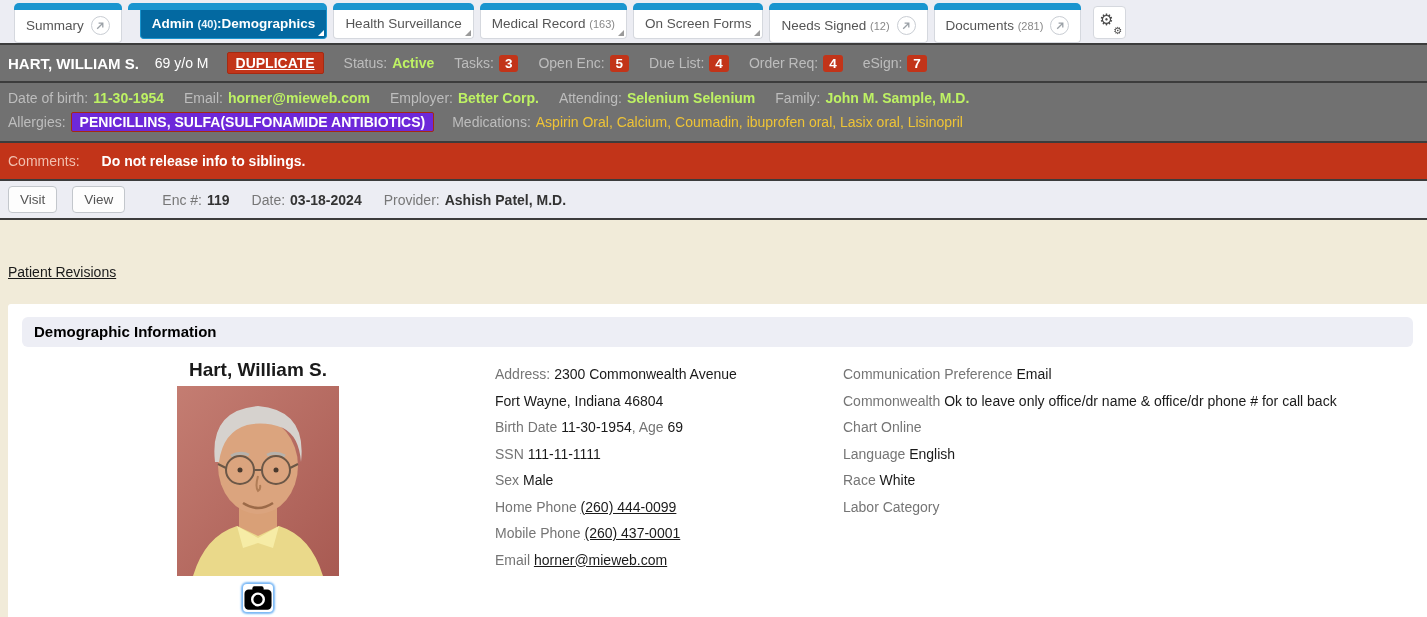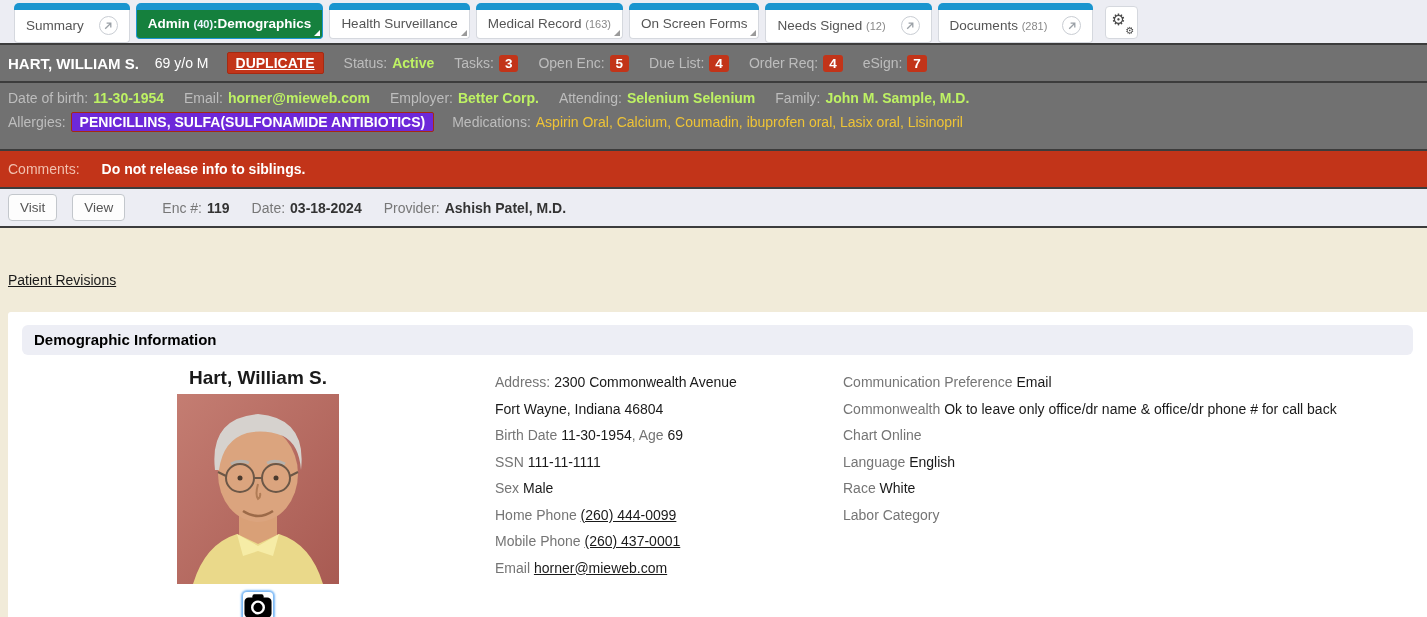--- a/index.html
+++ b/index.html
@@ -6,22 +6,22 @@
   html,body { width:1427px; height:617px; overflow:hidden; background:#fff;
               font-family:"Liberation Sans", sans-serif; }
 
   
   .tabbar { height:43px; background:#ecedf3; display:flex; align-items:flex-start;
             padding:3px 0 0 14px; position:relative; }
   .tab { position:relative; margin-right:6px; cursor:pointer; }
   .tab-cap { height:7px; background:#1a95cf; border-radius:5px 5px 0 0; }
   .tab-body { background:#fff; border:1px solid #d5d8de; border-top:none;
               border-radius:0 0 4px 4px; padding:6px 11px 7px 11px; font-size:13.5px;
-              color:#555; display:flex; align-items:center; gap:15px; position:relative; }
-  .tab.active .tab-body { background:#15803d; border-color:#1a95cf; color:#fff; font-weight:bold; }
+              color:#555; display:flex; align-items:center; gap:7px; position:relative; }
+  .tab.active .tab-body { background:#0369a1; border-color:#1a95cf; color:#fff; font-weight:bold;margin-left:12px; }
   .tab .count { font-size:11px; color:#888; }
   .tab.active .count { color:#eaf6fd; font-weight:bold; }
   .fold { position:absolute; right:2px; bottom:2px; width:0; height:0;
           border-left:6px solid transparent; border-bottom:6px solid #9a9a9a; }
   .tab.active .fold { border-bottom-color:#fff; }
   .popout { width:19px; height:19px; border-radius:50%; border:1px solid #c9cdd3;
             display:inline-flex; align-items:center; justify-content:center; background:#fff; }
   .gearbtn { margin-left:6px; margin-top:3px; width:33px; height:33px; background:#fff;
              border:1px solid #d5d8de; border-radius:4px; position:relative; cursor:pointer; }
   .gearbtn .g1 { position:absolute; left:5px; top:3px; font-size:16px; color:#4a4a4a;
@@ -36,21 +36,21 @@
   .bar1 .agesex { margin-right:18px; }
   .dupl { background:#c23419; border:1px solid #a52a12; color:#fff; font-weight:bold;
           text-decoration:underline; padding:2px 8px; border-radius:2px; margin-right:20px;
           cursor:pointer; }
   .plabel { color:#bdbdbd; margin-right:5px; }
   .pvalue { color:#bef264; font-weight:bold; }
   .pair { margin-right:20px; display:inline-flex; align-items:center; }
   .badge { background:#c23419; color:#fff; font-weight:bold; border-radius:3px;
            padding:1px 6px; font-size:13.5px; cursor:pointer; }
 
-  .band2 { height:68px; background:#717171; border-top:2px solid #3c3c3c; color:#fff;
+  .band2 { height:60px; background:#717171; border-top:2px solid #3c3c3c; color:#fff;
            font-size:14px; padding:4px 20px 0 8px; white-space:nowrap; }
   .band2 .row { height:22px; display:flex; align-items:center; margin-bottom:2px; }
   .allergy-badge { background:#6d28d9; border:1px solid #a52a12; color:#fff; font-weight:bold;
                    padding:1px 8px; border-radius:2px; margin-right:18px; cursor:pointer; }
   .meds { color:#efc436; }
 
   
   .comments { height:38px; background:#c23419; border-top:2px solid #3c3c3c; display:flex;
               align-items:center; padding:0 8px; font-size:14px; }
   .comments .clabel { color:#f1bfae; margin-right:22px; }

